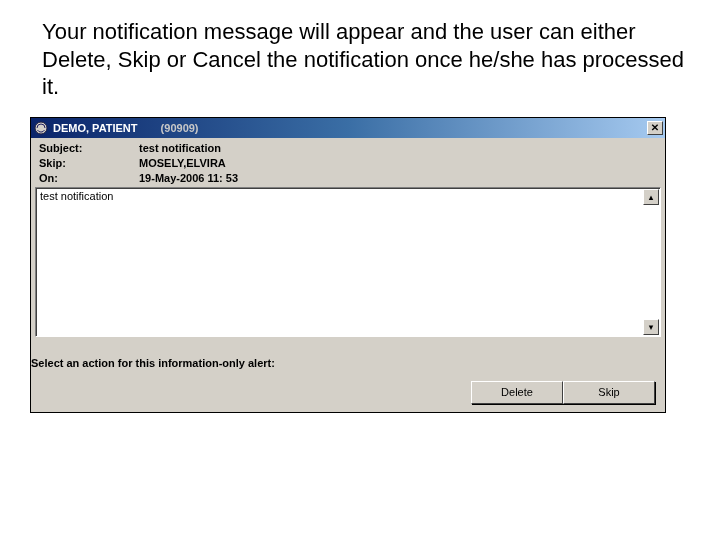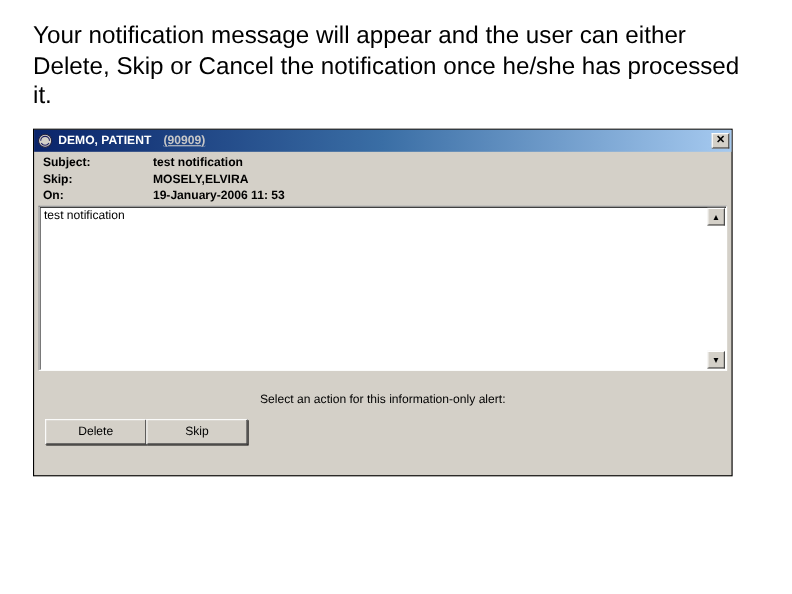--- a/index.html
+++ b/index.html
@@ -12,20 +12,21 @@
     font-family: Verdana, Tahoma, Arial, sans-serif;
     font-size: 12px;
     color: #000;
   }
   .caption {
     padding: 18px 30px 8px 30px;
     font-size: 22px;
     line-height: 1.25;
     font-family: Verdana, Arial, sans-serif;
     color: #000;
+    margin-left: 12px;
   }
   .dialog-wrap {
     margin: 8px 30px 0 30px;
   }
   .dialog {
     width: 636px;
     border: 1px solid #000;
     background: #d4d0c8;
   }
   .titlebar {
@@ -43,22 +44,21 @@
   .titlebar .icon svg { display:block; }
   .title-text {
     font-family: Tahoma, Arial, sans-serif;
     font-size: 11px;
     font-weight: bold;
     color: #ffffff;
   }
   .title-text .muted {
     font-weight: bold;
     color: #c8c8c8;
-    margin-left: 8px;
-    text-decoration: underline;
+    margin-left: 20px;
   }
   .titlebar .spacer { flex: 1; }
   .close-btn {
     width: 16px; height: 14px;
     background: #d4d0c8;
     border-top: 1px solid #fff;
     border-left: 1px solid #fff;
     border-right: 1px solid #404040;
     border-bottom: 1px solid #404040;
     display:flex; align-items:center; justify-content:center;
@@ -101,30 +101,29 @@
     width:16px; height:16px;
     background:#d4d0c8;
     border-top:1px solid #fff; border-left:1px solid #fff;
     border-right:1px solid #404040; border-bottom:1px solid #404040;
     display:flex; align-items:center; justify-content:center;
     font-size:9px; color:#000;
   }
   .scroll-up { top:1px; }
   .scroll-down { bottom:1px; }
   .prompt {
-    text-align:center;
     font-family: Tahoma, Arial, sans-serif;
     font-size: 11px;
-    font-weight: normal;
+    font-weight: bold;
     padding: 20px 0 8px 0;
   }
   .button-row {
     display:flex;
-    justify-content: flex-start;
-    padding: 4px 10px 28px 10px;
+    justify-content: flex-end;
+    padding: 4px 10px 8px 10px;
   }
   .btn {
     width: 92px;
     height: 23px;
     background: #d4d0c8;
     border-top: 1px solid #ffffff;
     border-left: 1px solid #ffffff;
     border-right: 1px solid #404040;
     border-bottom: 1px solid #404040;
     box-shadow: 1px 1px 0 #000;
@@ -161,21 +160,21 @@
 
     <div class="info-panel">
       <div class="info-labels">
         <div>Subject:</div>
         <div>Skip:</div>
         <div>On:</div>
       </div>
       <div class="info-values">
         <div>test notification</div>
         <div>MOSELY,ELVIRA</div>
-        <div>19-January-2006 11: 53</div>
+        <div>19-May-2006 11: 53</div>
       </div>
     </div>
 
     <div class="body-area">
       <span>test notification</span>
       <div class="scroll-arrow scroll-up">▴</div>
       <div class="scroll-arrow scroll-down">▾</div>
     </div>
 
     <div class="prompt">Select an action for this information-only alert:</div>

